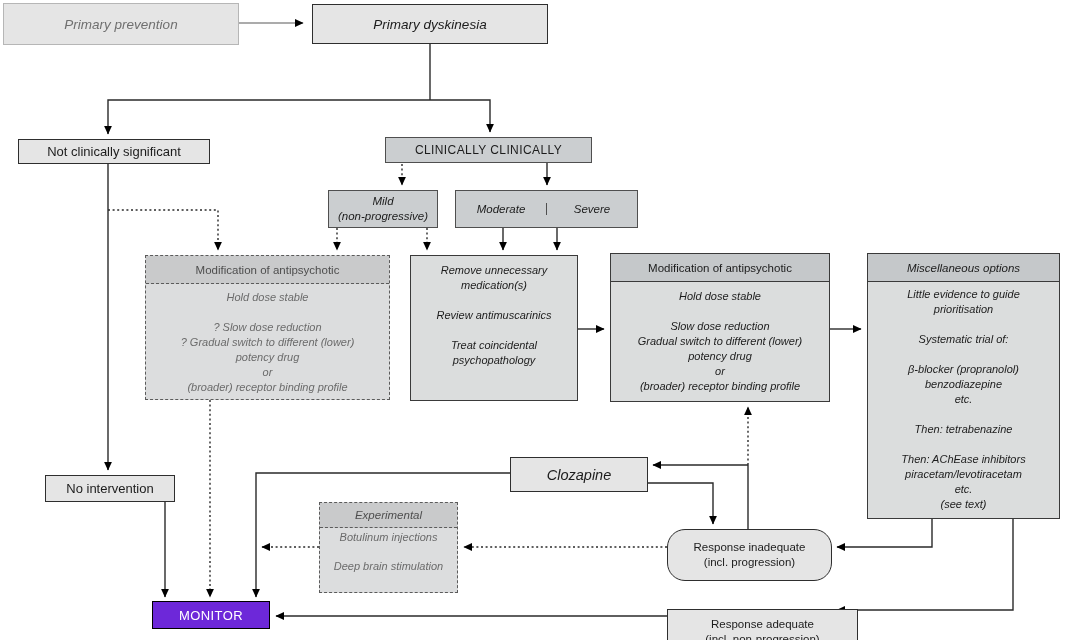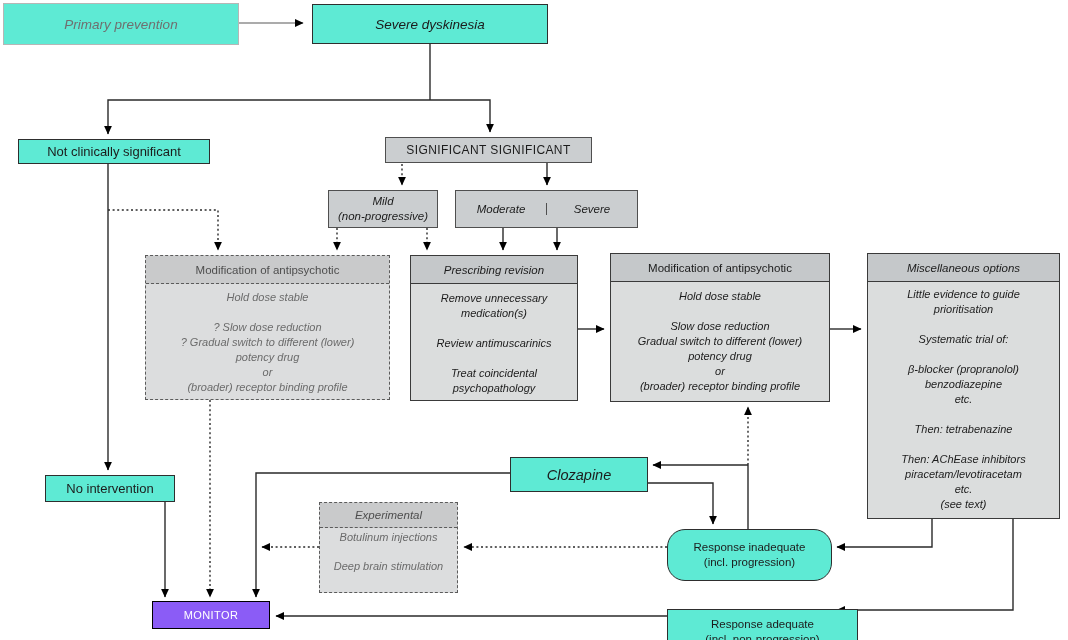--- a/index.html
+++ b/index.html
@@ -3,33 +3,33 @@
 <meta charset="utf-8">
 <style>
   html,body{margin:0;padding:0;background:#fff;}
   #stage{
     position:relative;width:1068px;height:640px;background:#ffffff;overflow:hidden;
     font-family:"Liberation Sans","DejaVu Sans",sans-serif;color:#1c1c1c;
   }
   .wires{position:absolute;left:0;top:0;pointer-events:none;}
   .box{position:absolute;box-sizing:border-box;text-align:center;}
   .flexc{display:flex;align-items:center;justify-content:center;}
-  .plain{background:#5eead4;border:1.6px solid #2e2e2e;}
+  .plain{background:#e5e5e5;border:1.6px solid #2e2e2e;}
   .muted{border:1.5px solid #b6b6b6;color:#6f6f6f;}
   .gray{background:#cbced0;border:1.5px solid #4f4f4f;}
   .it{font-style:italic;}
   .bigbox{border:1.5px solid #3a3a3a;background:#dbdddd;}
   .bigbox .hdr{background:#c5c8ca;border-bottom:1.5px solid #3a3a3a;}
   .dashedbox{border:1.6px dashed #5b5b5b;background:#dcdedе;background:#dcddde;color:#6b6b6b;}
   .dashedbox .hdr{background:#c9cacb;border-bottom:1.6px dashed #5b5b5b;color:#4e4e4e;}
   .hdr{height:27px;display:flex;align-items:center;justify-content:center;font-size:11.5px;}
   .bod{white-space:pre-line;font-style:italic;font-size:11px;line-height:15px;padding-top:7px;}
   .twoline{white-space:pre-line;font-size:11.5px;line-height:15px;}
   .caps{letter-spacing:.4px;font-size:12px;}
-  .monitor{background:#8b5cf6;color:#fff;border:1px solid #000;font-size:11px;letter-spacing:.4px;}
+  .monitor{background:#6d28d9;color:#fff;border:1px solid #000;font-size:13px;letter-spacing:.4px;}
   .split{display:flex;background:#cbced0;border:1.5px solid #4f4f4f;align-items:center;}
   .split .cell{flex:1;display:flex;align-items:center;justify-content:center;font-size:11.5px;}
   .split .cell+.cell{border-left:1.5px solid #4f4f4f;}
 </style>
 </head>
 <body>
 
 <div id="stage">
 
   <svg class="wires" width="1068" height="640" viewBox="0 0 1068 640">
@@ -78,29 +78,29 @@
 
       <path d="M667,616 L276,616" marker-end="url(#ah)"></path>
     </g>
   </svg>
 
   <div class="box plain muted flexc it" style="left:3px;top:3px;width:236px;height:42px;font-size:13.5px;">
     <span>Primary prevention</span>
   </div>
 
   <div class="box plain flexc it" style="left:312px;top:4px;width:236px;height:40px;font-size:13.5px;">
-    <span>Severe dyskinesia</span>
+    <span>Primary dyskinesia</span>
   </div>
 
   <div class="box plain flexc" style="left:18px;top:139px;width:192px;height:25px;font-size:13px;">
     <span>Not clinically significant</span>
   </div>
 
   <div class="box gray flexc caps" style="left:385px;top:137px;width:207px;height:26px;">
-    <span>SIGNIFICANT SIGNIFICANT</span>
+    <span>CLINICALLY CLINICALLY</span>
   </div>
 
   <div class="box gray flexc it twoline" style="left:328px;top:190px;width:110px;height:38px;font-size:11.5px;">Mild
 (non-progressive)</div>
 
   <div class="box split" style="left:455px;top:190px;width:183px;height:38px;">
     <div class="cell it">
       <span>Moderate</span>
     </div>
     <div class="cell it">
@@ -113,21 +113,20 @@
     <div class="bod" style="padding-top:6px;">Hold dose stable
 
 ? Slow dose reduction
 ? Gradual switch to different (lower)
 potency drug
 or
 (broader) receptor binding profile</div>
   </div>
 
   <div class="box bigbox" style="left:410px;top:255px;width:168px;height:146px;">
-    <div class="hdr it">Prescribing revision</div>
     <div class="bod">Remove unnecessary
 medication(s)
 
 Review antimuscarinics
 
 Treat coincidental
 psychopathology</div>
   </div>
 
   <div class="box bigbox" style="left:610px;top:253px;width:220px;height:149px;">

